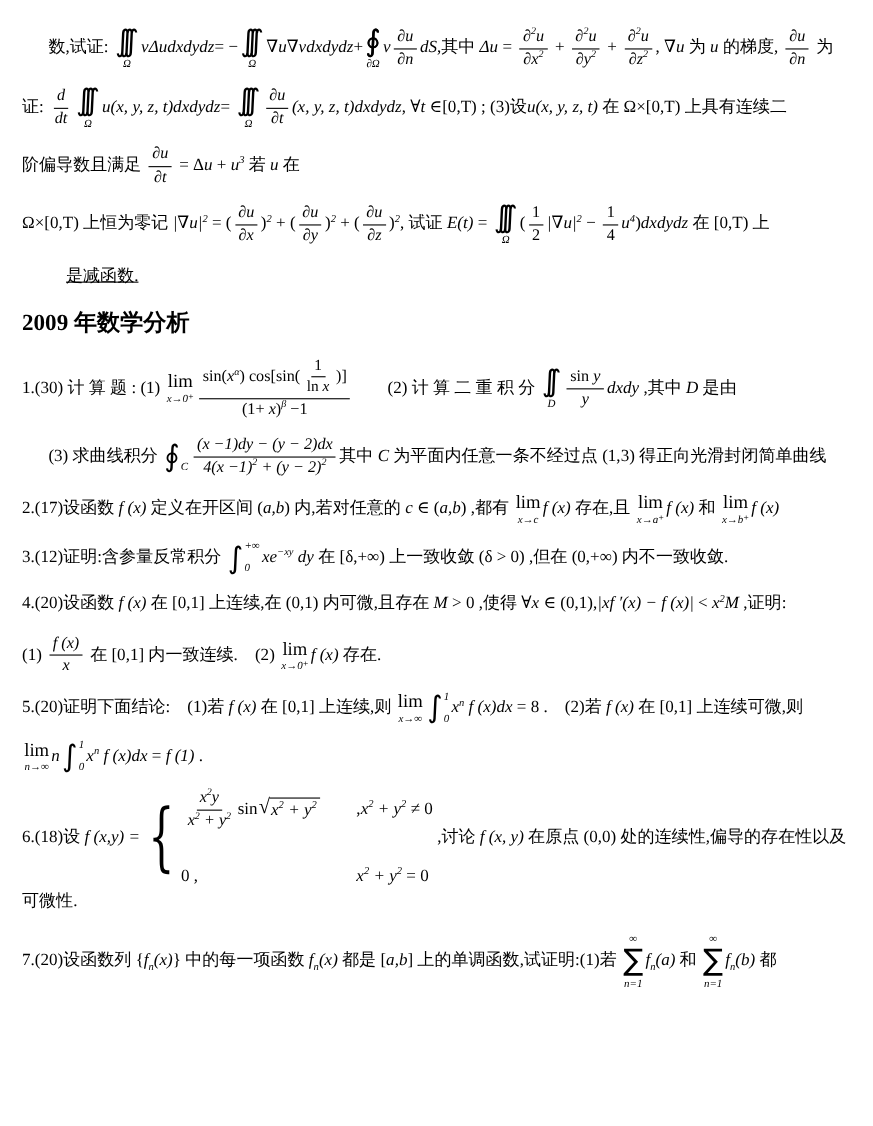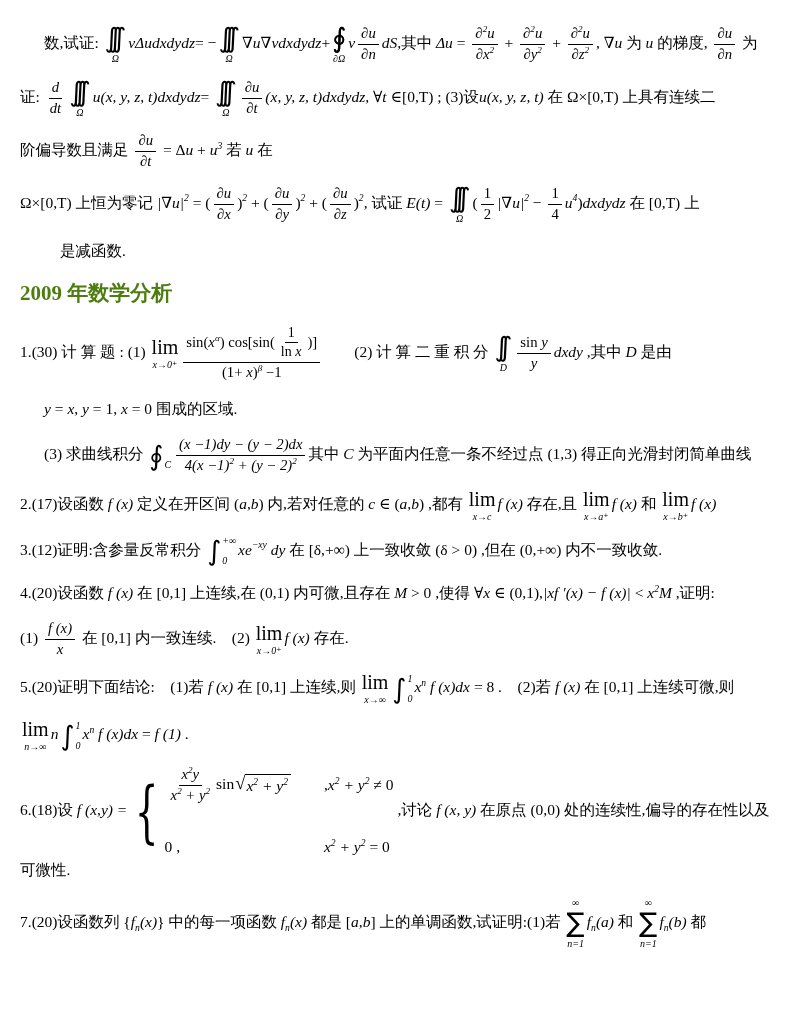--- a/index.html
+++ b/index.html
@@ -4,24 +4,24 @@
 <style>
   html,body{margin:0;padding:0;background:#ffffff;}
   .page{
     width:794px;min-height:1024px;box-sizing:border-box;
     padding:24px 18px 18px 20px;background:#ffffff;color:#000;
     font-family:"Liberation Serif","DejaVu Serif",serif;
     font-size:15.5px;overflow:hidden;
   }
   .line{margin:0 0 14px 0;line-height:1.7;}
   .ind1{padding-left:24px;}
-  .ind2{padding-left:40px;}
+  .ind2{padding-left:40px;text-decoration:underline;}
   .heading{
     font-size:21px;font-weight:bold;margin:10px 0 18px 0;
-    font-family:"Liberation Serif","DejaVu Serif",serif;color:#4d7c0f;
+    font-family:"Liberation Serif","DejaVu Serif",serif;color:#000000;
   }
   .tk{white-space:pre-wrap;}
   .t{font-style:normal;}
   .i{font-style:italic;}
   sup.sp{font-size:0.62em;font-style:italic;line-height:0;}
   sub.sb{font-size:0.62em;font-style:italic;line-height:0;}
   .frac{
     display:inline-flex;flex-direction:column;align-items:center;
     vertical-align:middle;margin:0 3px;font-size:0.95em;line-height:1.2;
   }
@@ -31,21 +31,21 @@
     display:inline-flex;flex-direction:column;align-items:center;
     vertical-align:middle;margin:0 2px;line-height:1;
   }
   .glyph{line-height:1;font-style:normal;font-family:"DejaVu Sans","DejaVu Serif",serif;}
   .glyph.big{font-size:27px;}
   .glyph.t3{letter-spacing:-0.38em;padding-right:0.38em;}
   .glyph.tS{letter-spacing:-0.52em;padding-right:0.52em;}
   .bigop .above,.bigop .below{font-size:10px;line-height:1.1;font-style:italic;}
   .bigop .above{margin-bottom:1px;}
   .bigop .below{margin-top:2px;}
-  .bigop.limword .glyph{font-size:20px;font-family:"Liberation Serif","DejaVu Serif",serif;}
+  .bigop.limword .glyph{font-size:17px;font-family:"Liberation Serif","DejaVu Serif",serif;}
   .intside{display:inline-flex;align-items:center;vertical-align:middle;margin:0 2px;}
   .intside .lims{
     display:inline-flex;flex-direction:column;justify-content:space-between;
     height:30px;font-size:10px;font-style:italic;line-height:1;margin-left:1px;
   }
   .intside .lims .u{margin-top:auto;}
   .sqrt{display:inline-flex;align-items:flex-start;margin:0 1px;vertical-align:middle;}
   .sqrt .rad{font-size:1.2em;line-height:1;}
   .sqrt .bar{border-top:1px solid #000;padding:1px 3px 0 1px;white-space:nowrap;}
   .cases{display:inline-flex;align-items:center;vertical-align:middle;margin:0 4px;}
@@ -138,21 +138,20 @@
               <span class="den"><span class="tk t">ln </span><span class="tk i">x</span></span>
             </span><span class="tk t">)]</span></span>
           <span class="den"><span class="tk t">(1+ </span><span class="tk i">x</span><span class="tk t">)</span><sup class="sp">β</sup><span class="tk t"> −1</span></span>
         </span><span class="tk t">        (2) 计 算 二 重 积 分 </span><span class="bigop">
           <span class="glyph big t3">∫∫</span>
           <span class="below">D</span>
         </span><span class="frac">
           <span class="num"><span class="tk t">sin </span><span class="tk i">y</span></span>
           <span class="den"><span class="tk i">y</span></span>
         </span><span class="tk i">dxdy</span><span class="tk t"> ,其中 </span><span class="tk i">D</span><span class="tk t"> 是由</span></div>
-      <div class="line ind1"><span class="tk i">y</span><span class="tk t"> = </span><span class="tk i">x</span><span class="tk t">, </span><span class="tk i">y</span><span class="tk t"> = 1, </span><span class="tk i">x</span><span class="tk t"> = 0 围成的区域.</span></div>
       <div class="line ind1"><span class="tk t">(3) 求曲线积分 </span><span class="intside">
           <span class="glyph big">∮</span>
           <span class="lims">
             <span class="a"></span>
             <span class="u">C</span>
           </span>
         </span><span class="frac">
           <span class="num"><span class="tk i">(x −1)dy − (y − 2)dx</span></span>
           <span class="den"><span class="tk i">4(x −1)</span><sup class="sp">2</sup><span class="tk i"> + (y − 2)</span><sup class="sp">2</sup></span>
         </span><span class="tk t">其中 </span><span class="tk i">C</span><span class="tk t"> 为平面内任意一条不经过点 (1,3) 得正向光滑封闭简单曲线</span></div>

